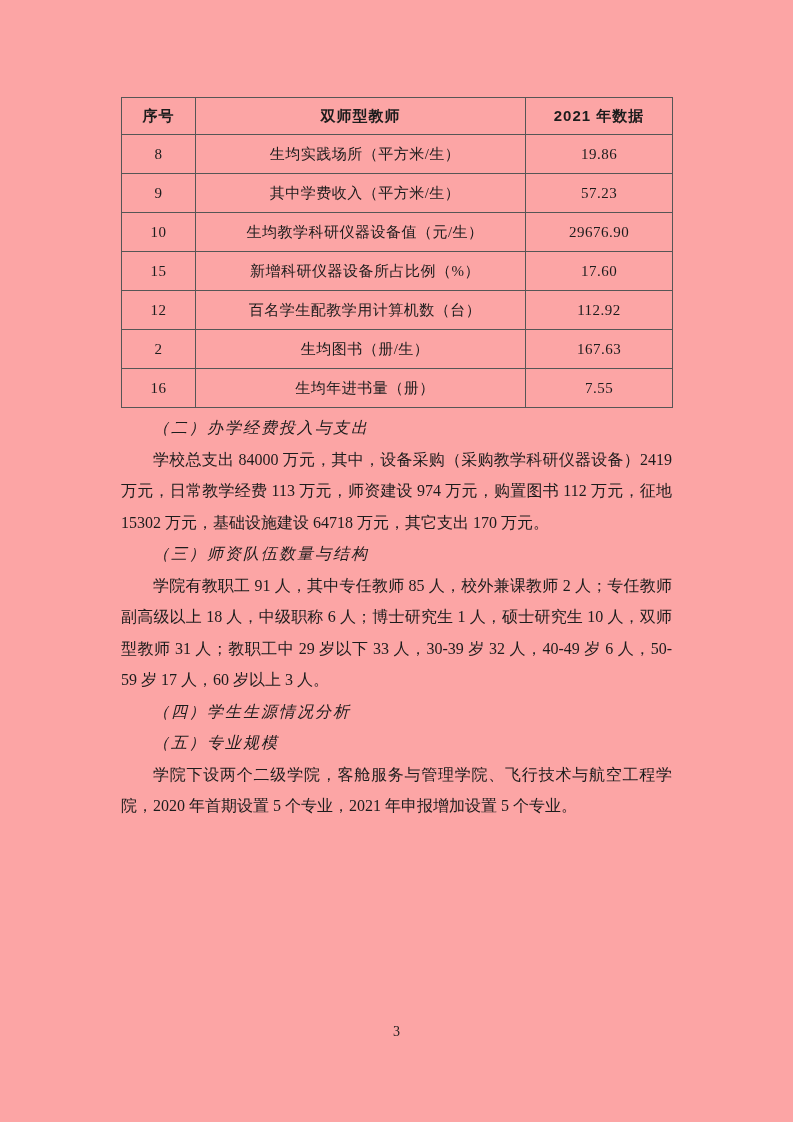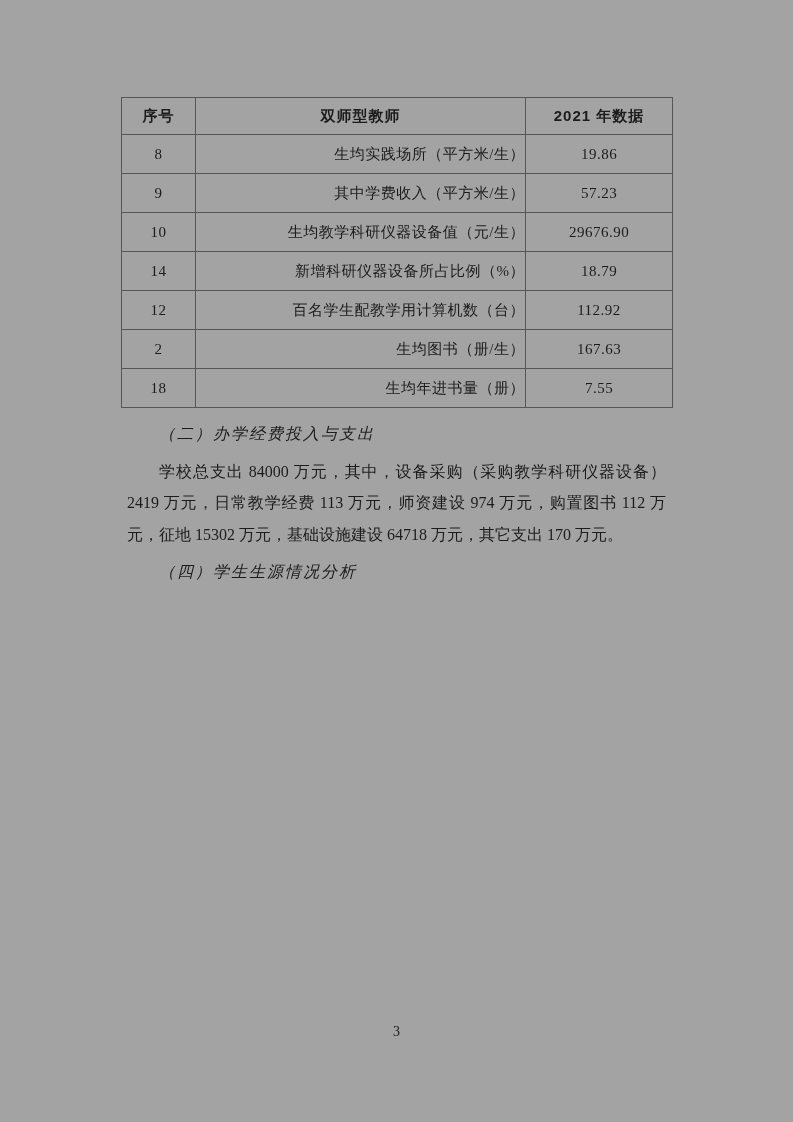--- a/index.html
+++ b/index.html
@@ -1,20 +1,20 @@
 <!DOCTYPE html>
 <html lang="zh"><head>
 <meta charset="utf-8">
 <style>
   html, body { margin: 0; padding: 0; background: #ffffff; }
   .page {
     position: relative;
     width: 793px;
     height: 1122px;
-    background: #a3a3a3;
+    background: #fca5a5;
     overflow: hidden;
     font-family: "Liberation Serif", "DejaVu Serif", serif;
     color: #1c1c1c;
   }
 
   
   .doc-table {
     position: absolute;
     left: 121px;
     top: 97px;
@@ -36,34 +36,34 @@
     letter-spacing: 1px;
     padding: 0;
   }
   .doc-table td {
     height: 38px;
     font-size: 15px;
     letter-spacing: 0.5px;
     padding: 0;
   }
   td.cell-no, td.cell-val { text-align: center; }
-  td.cell-ind { text-align: right; padding-left: 9px; }
+  td.cell-ind { text-align: center; padding-left: 9px; }
 
   
   .content {
     position: absolute;
     left: 121px;
     top: 412px;
     width: 551px;
     font-size: 16px;
     line-height: 31.5px;
     text-align: justify;
     text-justify: inter-ideograph;
   }
-  .content p { margin: 6px; text-indent: 32px; }
+  .content p { margin: 0; text-indent: 32px; }
   p.section-heading {
     font-style: italic;
     letter-spacing: 2px;
   }
 
   
   .page-num {
     position: absolute;
     left: 0;
     top: 1024px;
@@ -100,47 +100,55 @@
         <td class="cell-no">9</td>
         <td class="cell-ind">其中学费收入（平方米/生）</td>
         <td class="cell-val">57.23</td>
       </tr>
       <tr>
         <td class="cell-no">10</td>
         <td class="cell-ind">生均教学科研仪器设备值（元/生）</td>
         <td class="cell-val">29676.90</td>
       </tr>
       <tr>
-        <td class="cell-no">14</td>
+        <td class="cell-no">15</td>
         <td class="cell-ind">新增科研仪器设备所占比例（%）</td>
-        <td class="cell-val">18.79</td>
+        <td class="cell-val">17.60</td>
       </tr>
       <tr>
         <td class="cell-no">12</td>
         <td class="cell-ind">百名学生配教学用计算机数（台）</td>
         <td class="cell-val">112.92</td>
       </tr>
       <tr>
         <td class="cell-no">2</td>
         <td class="cell-ind">生均图书（册/生）</td>
         <td class="cell-val">167.63</td>
       </tr>
       <tr>
-        <td class="cell-no">18</td>
+        <td class="cell-no">16</td>
         <td class="cell-ind">生均年进书量（册）</td>
         <td class="cell-val">7.55</td>
       </tr>
     </tbody>
   </table>
 
   <div class="content">
     <div>
       <p class="section-heading">（二）办学经费投入与支出</p>
       <p>学校总支出 84000 万元，其中，设备采购（采购教学科研仪器设备）2419 万元，日常教学经费 113 万元，师资建设 974 万元，购置图书 112 万元，征地 15302 万元，基础设施建设 64718 万元，其它支出 170 万元。</p>
     </div>
     <div>
+      <p class="section-heading">（三）师资队伍数量与结构</p>
+      <p>学院有教职工 91 人，其中专任教师 85 人，校外兼课教师 2 人；专任教师副高级以上 18 人，中级职称 6 人；博士研究生 1 人，硕士研究生 10 人，双师型教师 31 人；教职工中 29 岁以下 33 人，30-39 岁 32 人，40-49 岁 6 人，50-59 岁 17 人，60 岁以上 3 人。</p>
+    </div>
+    <div>
       <p class="section-heading">（四）学生生源情况分析</p>
+    </div>
+    <div>
+      <p class="section-heading">（五）专业规模</p>
+      <p>学院下设两个二级学院，客舱服务与管理学院、飞行技术与航空工程学院，2020 年首期设置 5 个专业，2021 年申报增加设置 5 个专业。</p>
     </div>
   </div>
 
   <div class="page-num">3</div>
 
 </div>
 
 </body></html>

